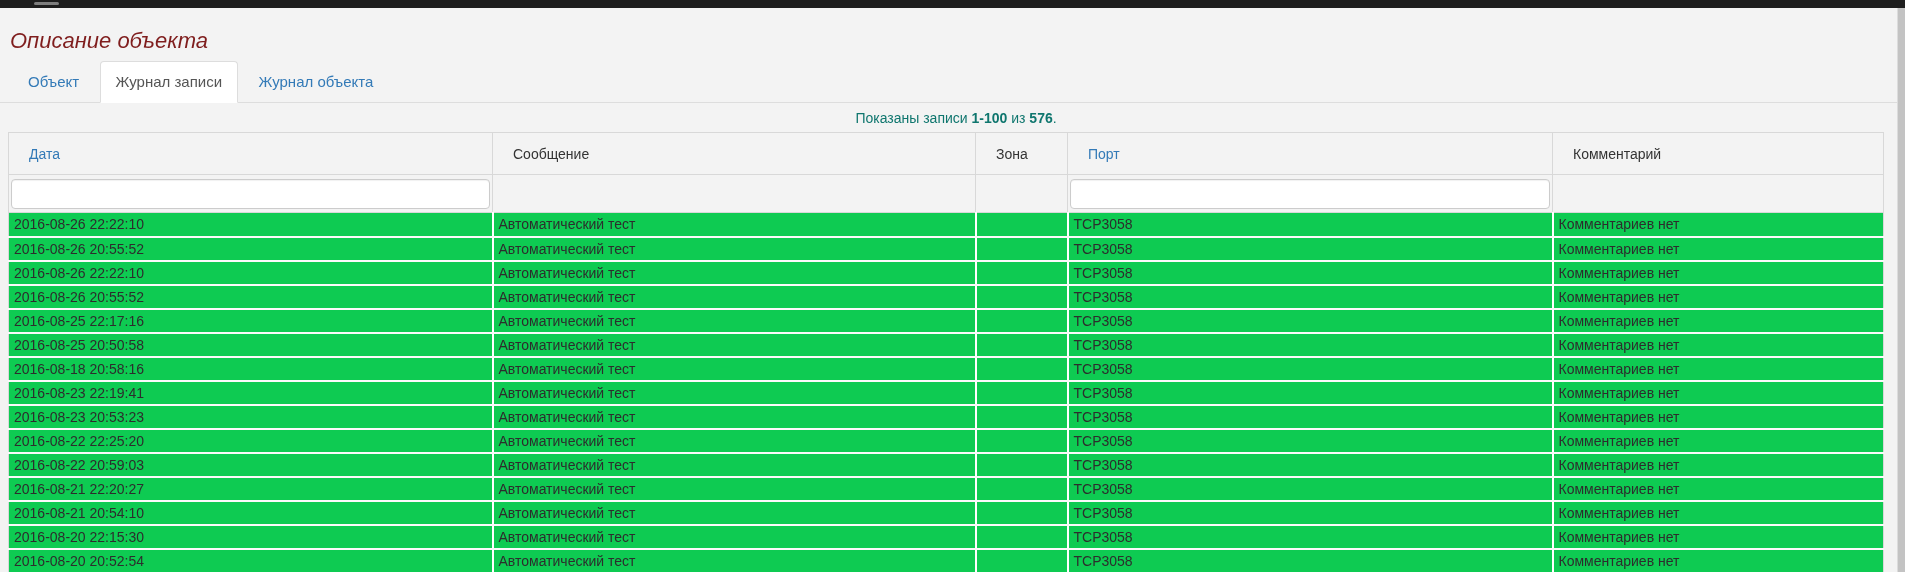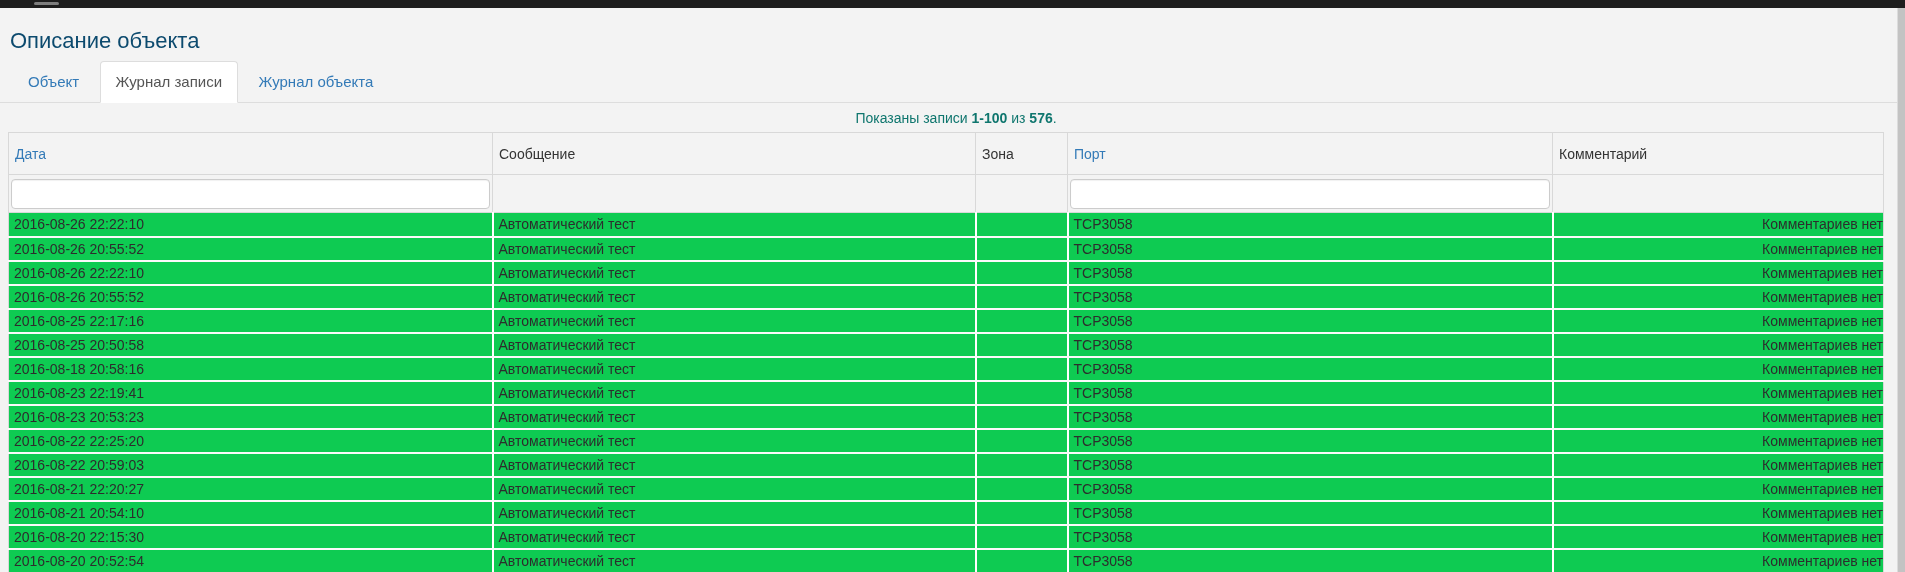--- a/index.html
+++ b/index.html
@@ -18,21 +18,21 @@
   }
 
   
   .scrollbar {
     position:absolute; right:0; top:8px; width:8px; height:564px;
     background:#c3c3c3; border-left:1px solid #dcdcdc;
   }
 
   .page-title {
     margin:20px 12px 0 10px; font-size:22px; line-height:25px;
-    font-weight:400; color:#0c4a6e;
+    font-weight:400; color:#7f1d1d;font-style:italic;
   }
 
   
   .tabs {
     margin-top:8px; padding-left:12px;
     border-bottom:1px solid #ddd;
   }
   .tab {
     display:inline-block; padding:10px 15px; margin-bottom:-1px;
     font-size:15px; line-height:20px; color:#337ab7; cursor:pointer;
@@ -50,40 +50,40 @@
 
   
   table.grid {
     margin-left:8px; width:1875px;
     border-collapse:collapse; table-layout:fixed;
   }
   .grid th, .grid td { overflow:hidden; white-space:nowrap; text-align:left; }
   .grid thead th {
     border:1px solid #d8d8d8; background:#f3f3f3;
     font-weight:normal; font-size:14px; color:#333;
-    padding:3px 6px; height:42px;
+    padding:3px 20px; height:42px;
   }
   .grid thead th.sortable { color:#337ab7; cursor:pointer; }
   .grid tr.filters td {
     border:1px solid #d8d8d8; background:#f3f3f3;
     padding:3px 2px; height:38px;
   }
   .filter-input {
     width:100%; height:30px; border:1px solid #ccc; border-radius:4px;
     background:#fff; padding:4px 8px; font-size:14px;
     font-family:"Liberation Sans", sans-serif;
     box-shadow:inset 0 1px 1px rgba(0,0,0,.06); outline:none;
   }
   .grid tbody td {
     background:var(--row-green, #0ecb52);
     border-right:2px solid #fff; border-bottom:2px solid #fafafa;
     padding:0 0 0 5px; height:24px; font-size:14px; color:#2d2d2d;
   }
   .grid tbody td:first-child { border-left:1px solid #d8d8d8; }
-  .grid tbody td:last-child  { border-right:1px solid #d8d8d8;text-align:right; }
+  .grid tbody td:last-child  { border-right:1px solid #d8d8d8; }
 </style>
 </head>
 <body style="--row-green: #0ecb52;">
 
 <div class="navbar">
   <div class="navbar-logo"></div>
 </div>
 
 <div class="scrollbar"></div>
 

